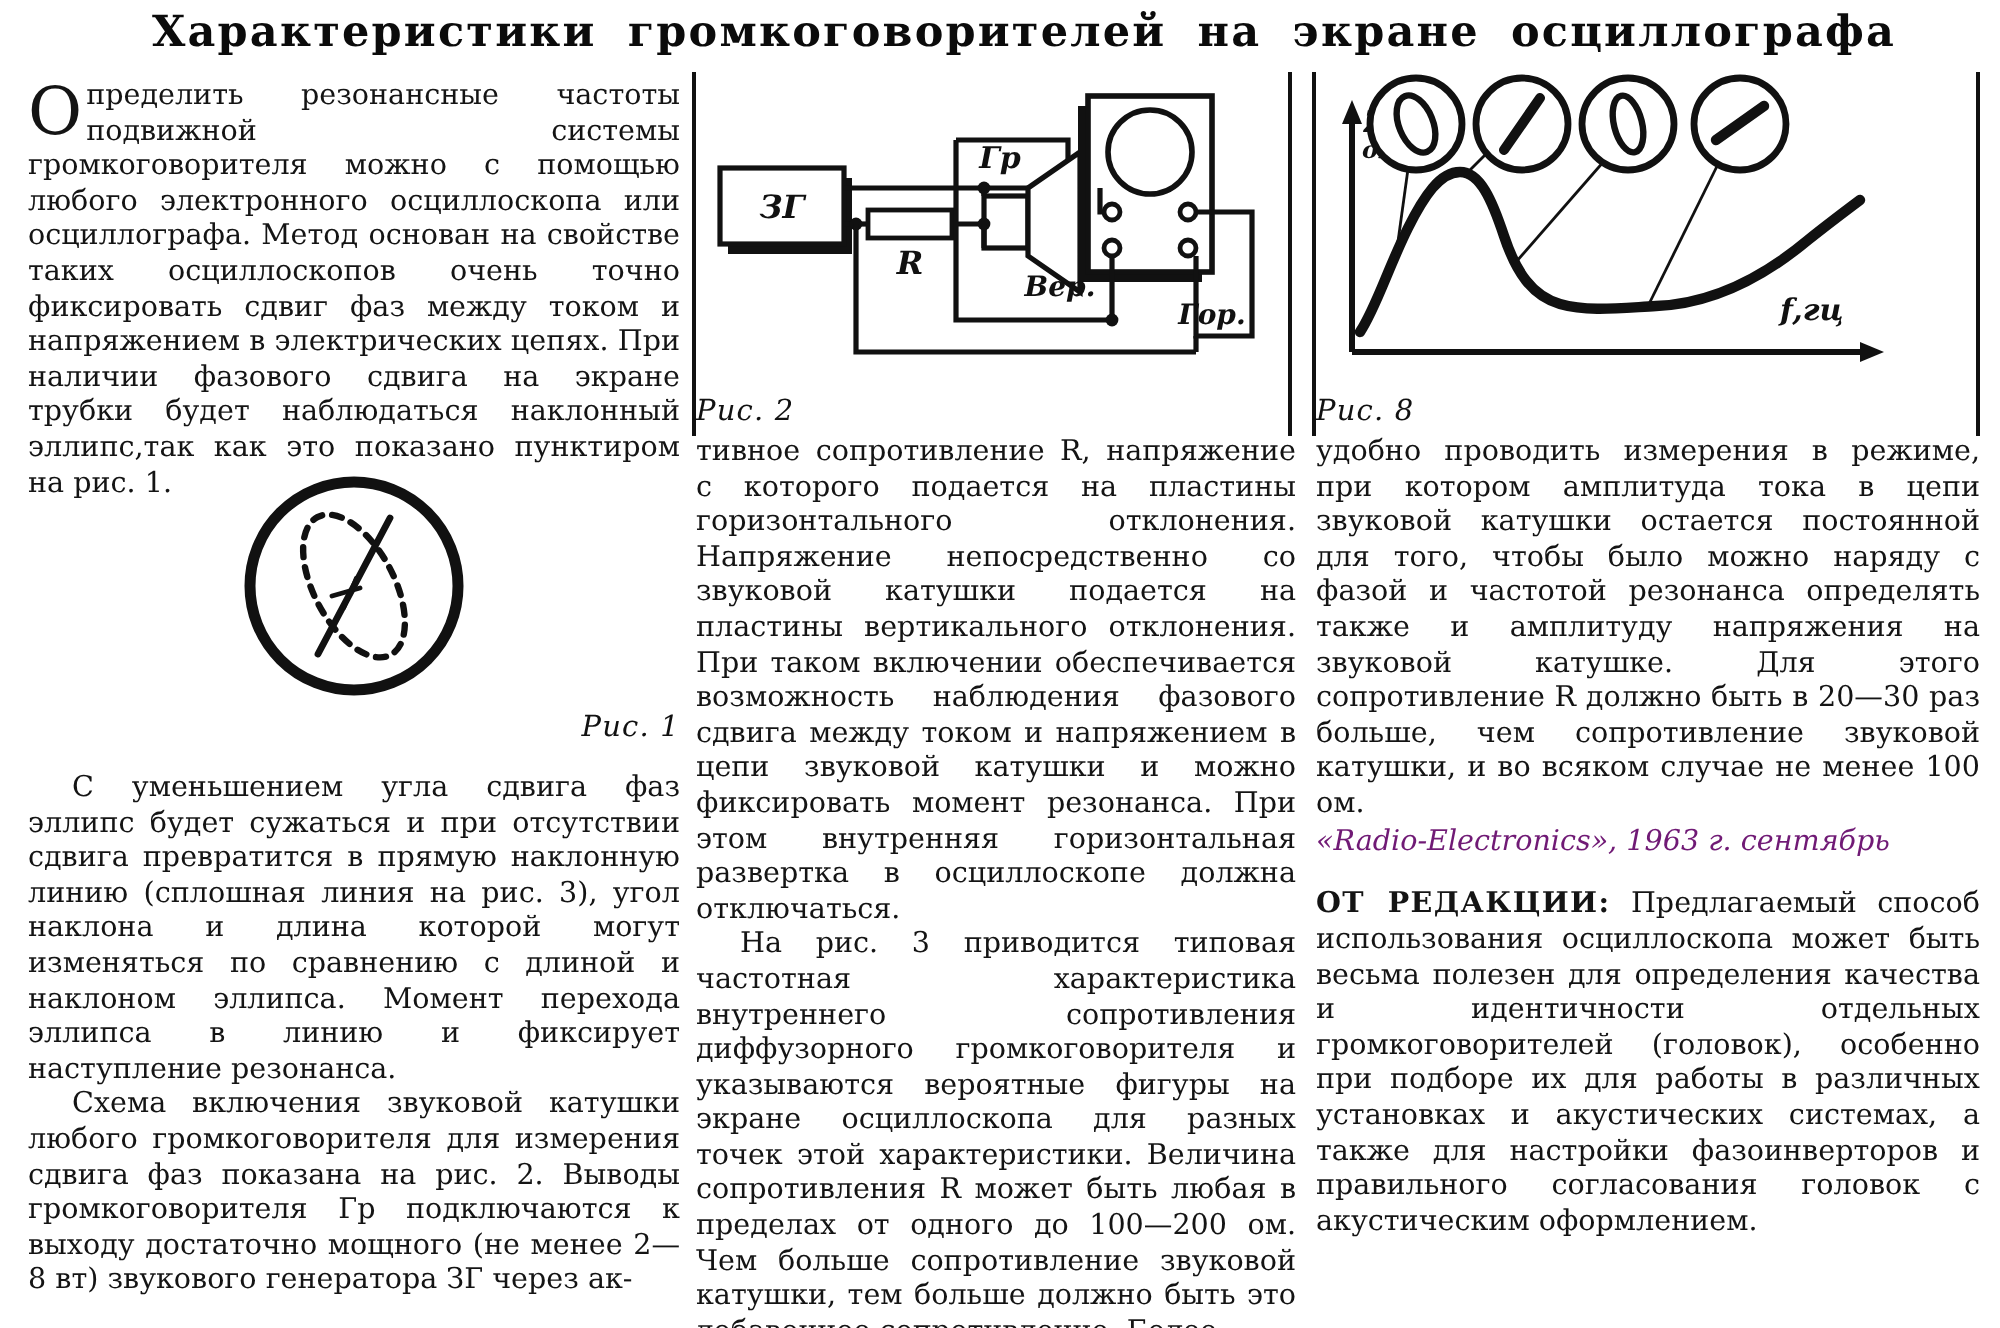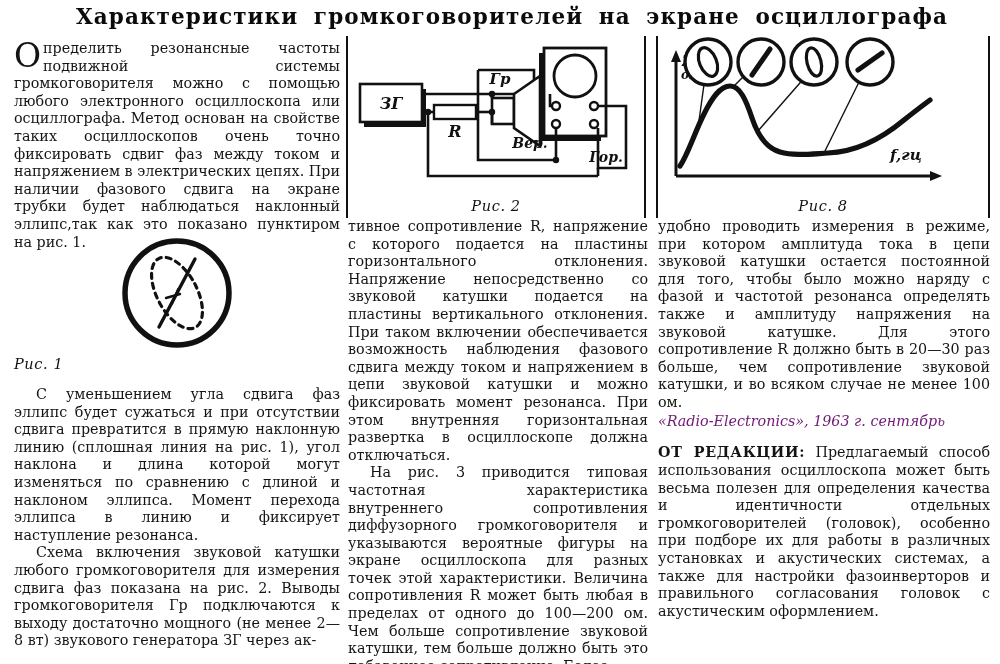--- a/index.html
+++ b/index.html
@@ -95,21 +95,21 @@
     letter-spacing: 0.7px;
   }
 
   
   .fig1-wrap {
     position: absolute;
     left: 14px;
     top: 232px;
     width: 326px;
     height: 148px;
-    text-align: left;
+    text-align: right;
   }
   .fig-caption {
     font-family: "DejaVu Serif", "Liberation Serif", serif;
     font-style: italic;
     font-size: 14.5px;
     letter-spacing: 0.6px;
     color: #111;
     margin-top: 2px;
   }
 
@@ -133,21 +133,20 @@
     width: 334px;
     height: 182px;
     border-left: 2px solid #111;
     border-right: 2px solid #111;
   }
   .figbox .fig-caption {
     position: absolute;
     left: 0;
     width: 100%;
     bottom: 4px;
-    text-align: center;
   }
   .figsvg { display: block; }
 </style>
 </head>
 <body>
 
 <div class="page">
 
   <div class="title-bar">
     <h1>Характеристики громкоговорителей на экране осциллографа</h1>
@@ -168,21 +167,21 @@
 
       <line x1="145" y1="95" x2="181" y2="27" stroke="#111" stroke-width="3.4" stroke-linecap="round"></line>
 
       <line x1="152" y1="66" x2="166" y2="62" stroke="#111" stroke-width="2.4" stroke-linecap="round"></line>
       <line x1="158" y1="72" x2="164" y2="57" stroke="#111" stroke-width="2.0" stroke-linecap="round"></line>
     </svg>
     <div class="fig-caption">Рис. 1</div>
   </div>
 
   <div class="col" style="left:14px; top:386px; width:326px;">
-    <p class="ptext indent">С уменьшением угла сдвига фаз эллипс будет сужаться и при отсутствии сдвига превратится в прямую наклонную линию (сплошная линия на рис. 1), угол наклона и длина которой могут изменяться по сравнению с длиной и наклоном эллипса. Момент перехода эллипса в линию и фиксирует наступление резонанса.</p>
+    <p class="ptext indent">С уменьшением угла сдвига фаз эллипс будет сужаться и при отсутствии сдвига превратится в прямую наклонную линию (сплошная линия на рис. 3), угол наклона и длина которой могут изменяться по сравнению с длиной и наклоном эллипса. Момент перехода эллипса в линию и фиксирует наступление резонанса.</p>
     <p class="ptext indent">Схема включения звуковой катушки любого громкоговорителя для измерения сдвига фаз показана на рис. 2. Выводы громкоговорителя Гр подключаются к выходу достаточно мощного (не менее 2—8 вт) звукового генератора ЗГ через ак-</p>
   </div>
 
   <div class="figbox fig2-box">
     <svg class="figsvg" width="296" height="152" viewBox="0 0 296 152">
       <g stroke="#111" fill="none" stroke-width="2.6">
 
         <rect x="12" y="48" width="62" height="38" fill="#111" stroke="none" transform="translate(4,5)"></rect>
         <rect x="12" y="48" width="62" height="38" fill="#fff" stroke="#111" stroke-width="2.6"></rect>
 

